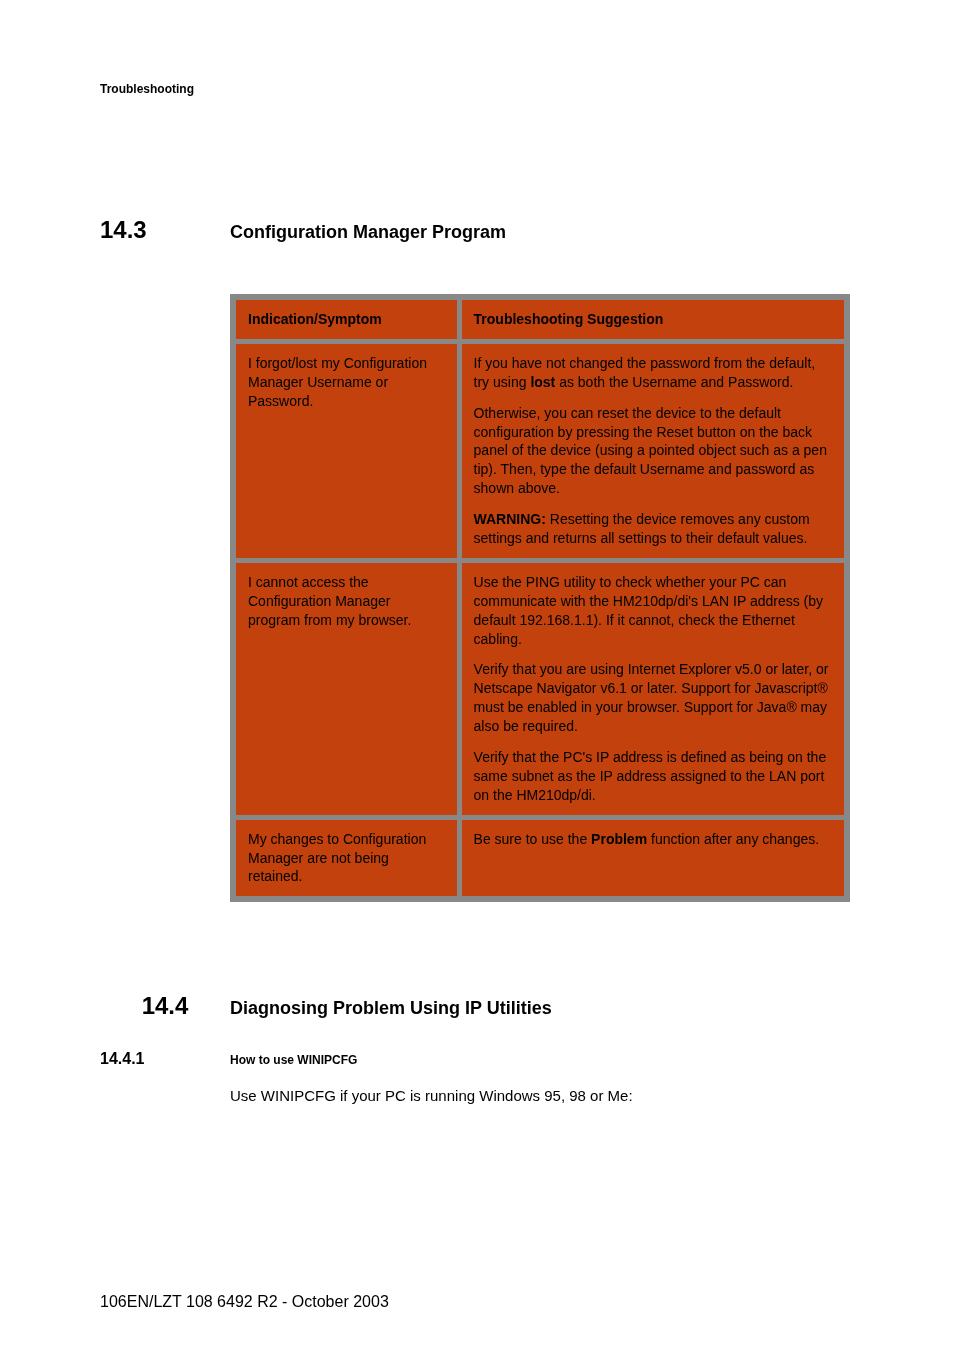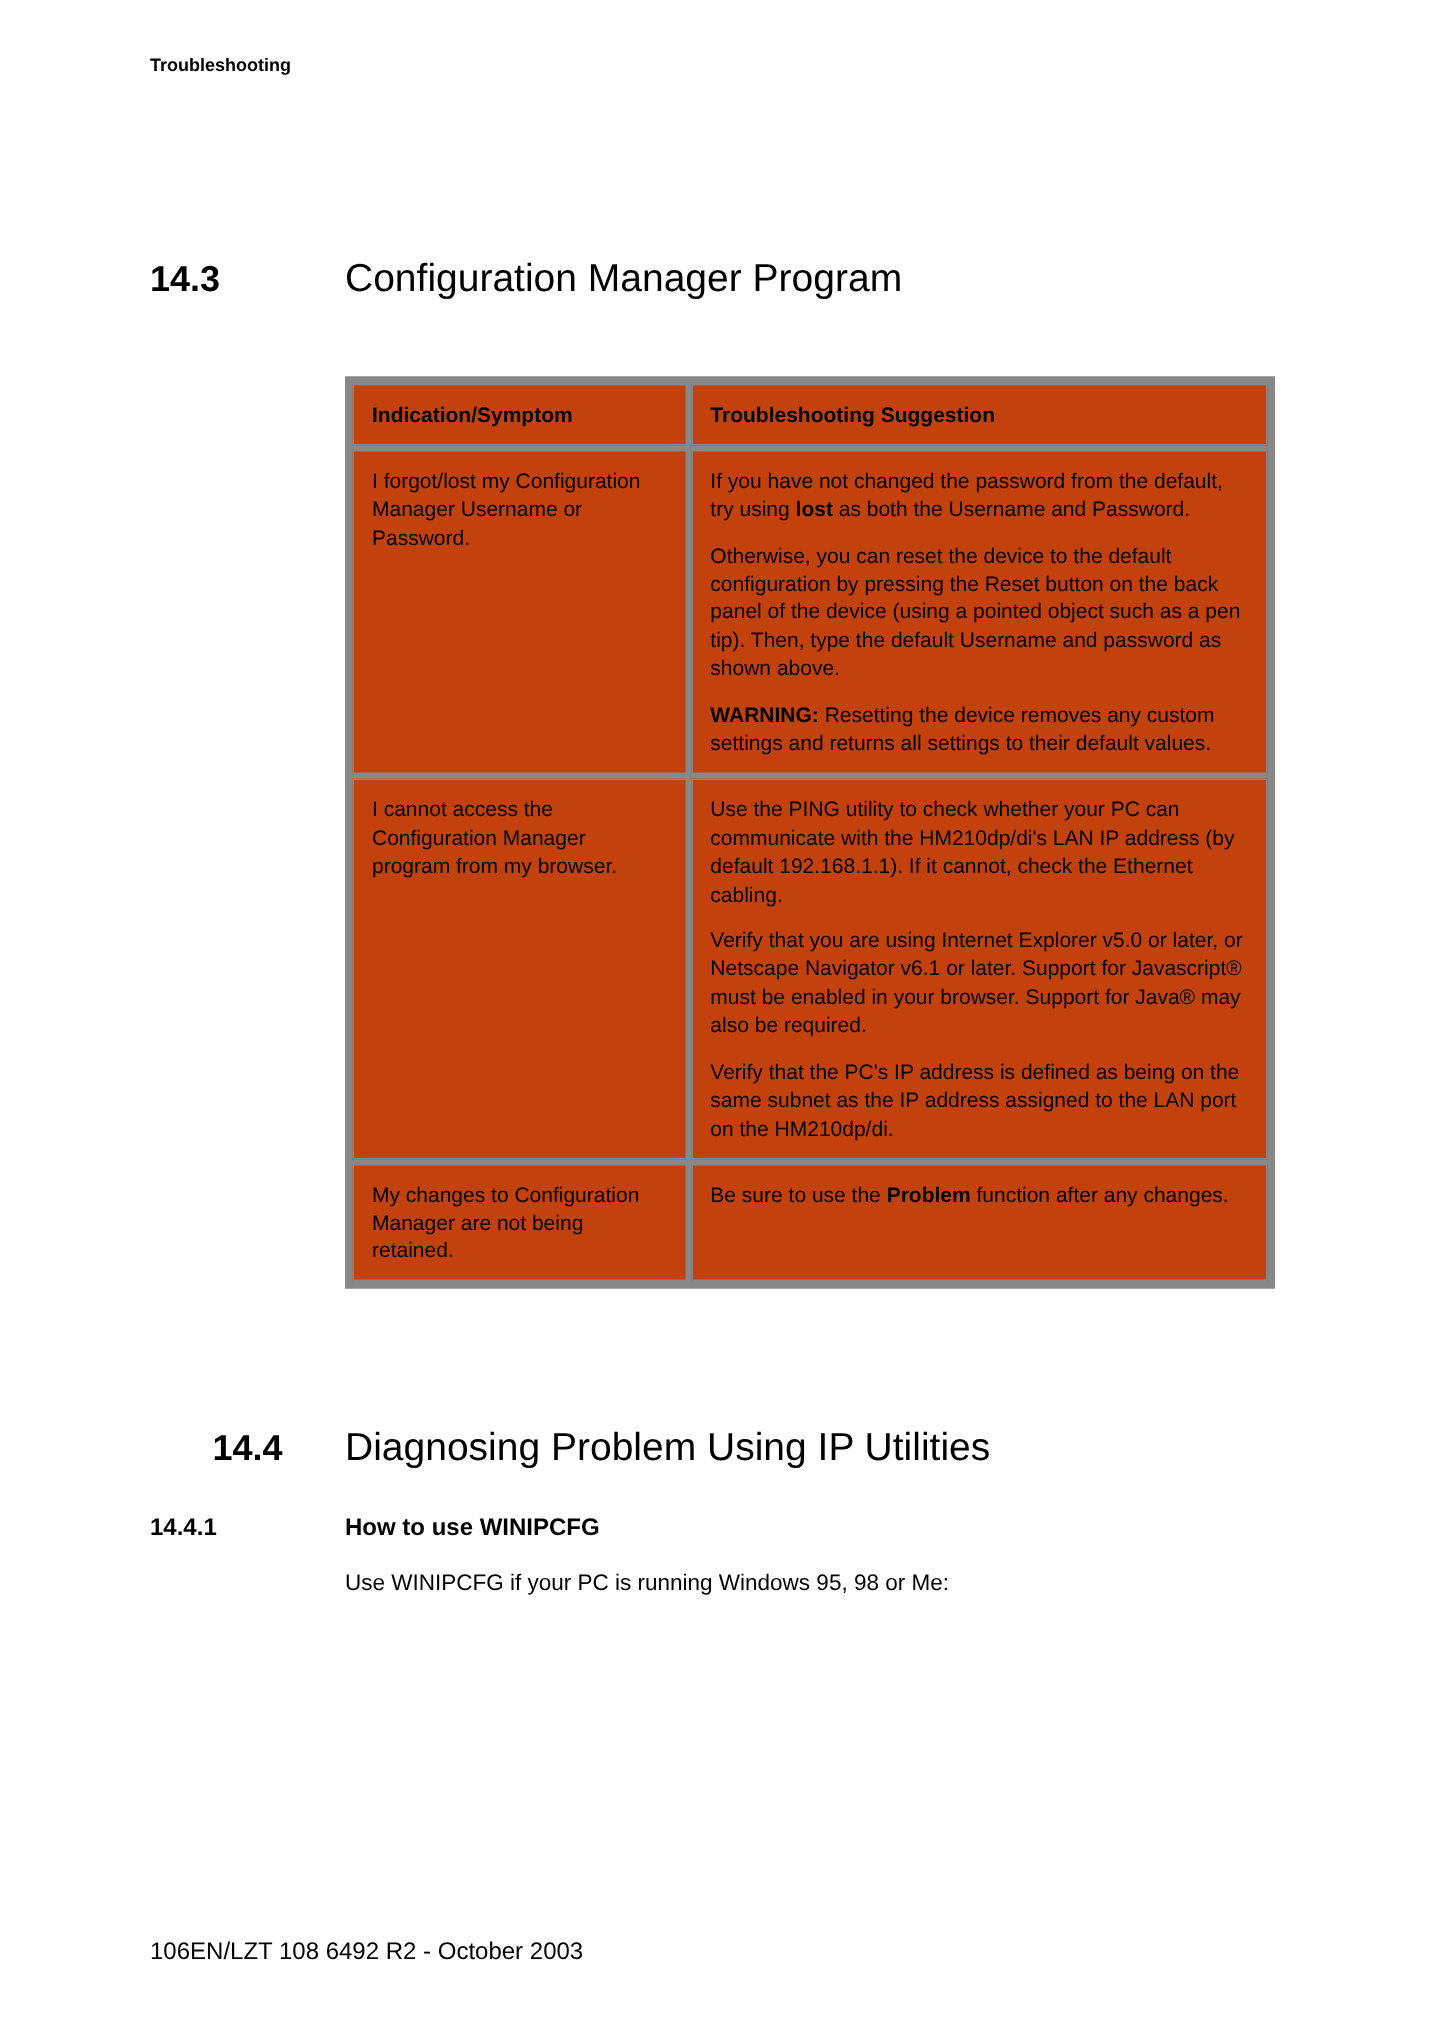--- a/index.html
+++ b/index.html
@@ -11,40 +11,40 @@
     width: 954px;
     height: 1351px;
     background: #ffffff;
     font-family: Arial, Helvetica, sans-serif;
     color: #000;
   }
   .page {
     width: 935px;
     height: 1351px;
     position: relative;
-    padding: 36px 100px 0 100px;
+    padding: 82px 100px 0 100px;
   }
   .running-head {
     font-size: 12px;
     font-weight: bold;
     margin-bottom: 120px;
   }
   .h2-line {
     display: flex;
     align-items: baseline;
     margin-bottom: 50px;
   }
   .h2-num {
     font-size: 24px;
     font-weight: bold;
     width: 130px;
   }
   .h2-title {
-    font-size: 26px;
-    font-weight: normal;
+    font-size: 18px;
+    font-weight: bold;
   }
   .table-block {
     margin-left: 130px;
     border: 2px solid #888;
     border-collapse: separate;
     border-spacing: 3px;
     background: #888;
     width: 620px;
     margin-bottom: 90px;
   }
@@ -77,21 +77,21 @@
     align-items: baseline;
     margin-bottom: 18px;
     margin-left: 0;
   }
   .h3-num {
     font-size: 16px;
     font-weight: bold;
     width: 130px;
   }
   .h3-title {
-    font-size: 16px;
+    font-size: 12px;
     font-weight: bold;
   }
   .body-para {
     margin-left: 130px;
     font-size: 15px;
     line-height: 1.35;
     margin-bottom: 18px;
     max-width: 620px;
   }
   .sec2 {

